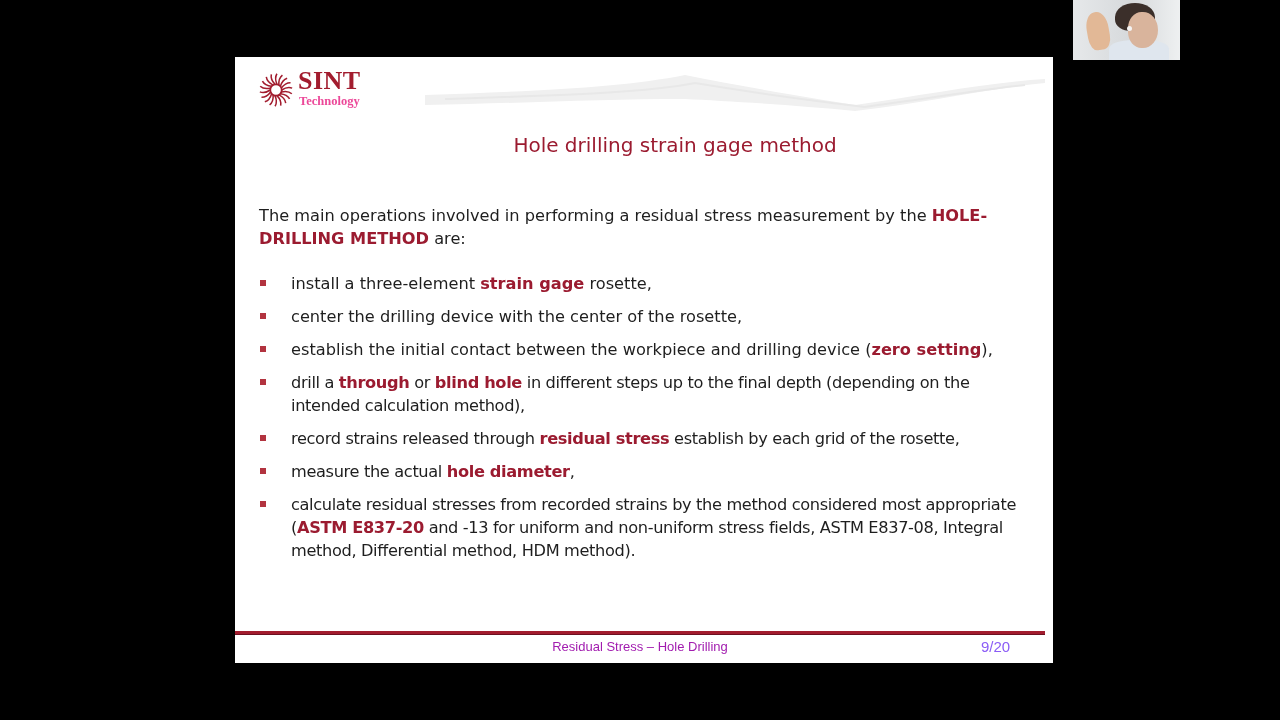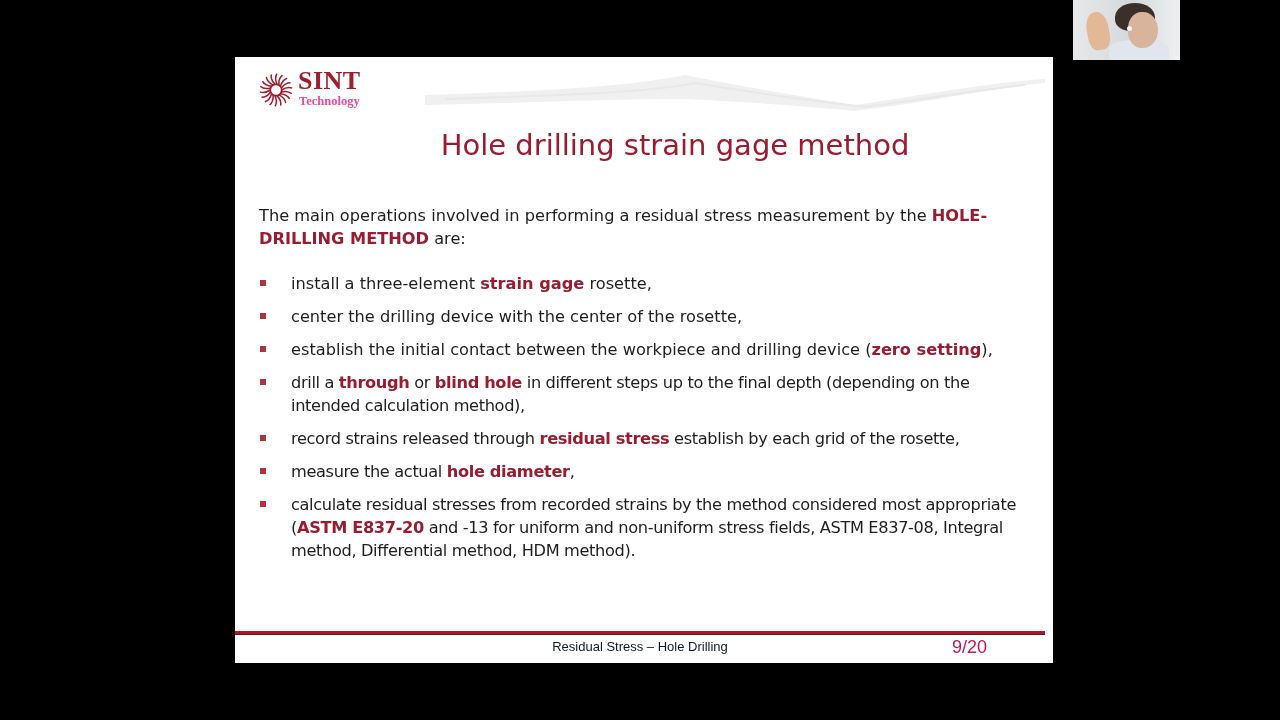--- a/index.html
+++ b/index.html
@@ -50,21 +50,21 @@
     }
     .logo .sub {
       position: absolute; left: 42px; top: 25px;
       font-family: "Liberation Serif", "DejaVu Serif", serif;
       font-weight: bold; font-size: 12.5px; color: #ec4899; line-height: 14px;
     }
 
     .title {
       position: absolute; left: 0; top: 72px; width: 880px; text-align: center;
       font-family: "DejaVu Sans", "Liberation Sans", sans-serif;
-      font-size: 29px; color: #9b1b30; line-height: 32px;
+      font-size: 20px; color: #9b1b30; line-height: 32px;
     }
 
     .intro {
       position: absolute; left: 24px; top: 147px; width: 760px;
       font-family: "DejaVu Sans", "Liberation Sans", sans-serif;
       font-size: 16.2px; line-height: 23px; color: #1e1e1e;
     }
     .hl { color: #9b1b30; font-weight: bold; }
 
     .bullets {
@@ -80,26 +80,26 @@
     .bullets li.narrow { letter-spacing: -0.35px; }
 
     .footer-rule {
       position: absolute; left: 0; top: 574px; width: 810px; height: 3px;
       background: #a21c2e;
       box-shadow: 0 1px 0 #6d1020;
     }
     .footer-text {
       position: absolute; left: 0; top: 582px; width: 810px; text-align: center;
       font-family: "Liberation Sans", "DejaVu Sans", sans-serif;
-      font-size: 13px; color: #0f172a; line-height: 16px;
+      font-size: 13px; color: #a21caf; line-height: 16px;
     }
     .page-num {
-      position: absolute; left: 717px; top: 582px;
+      position: absolute; left: 746px; top: 582px;
       font-family: "Liberation Sans", "DejaVu Sans", sans-serif;
-      font-size: 18px; color: #be185d; line-height: 16px;
+      font-size: 15px; color: #8b5cf6; line-height: 16px;
     }
   </style>
 </head>
 <body>
 
 <div class="stage">
 
   <div class="webcam">
     <div class="wall"></div>
     <div class="hand"></div>

